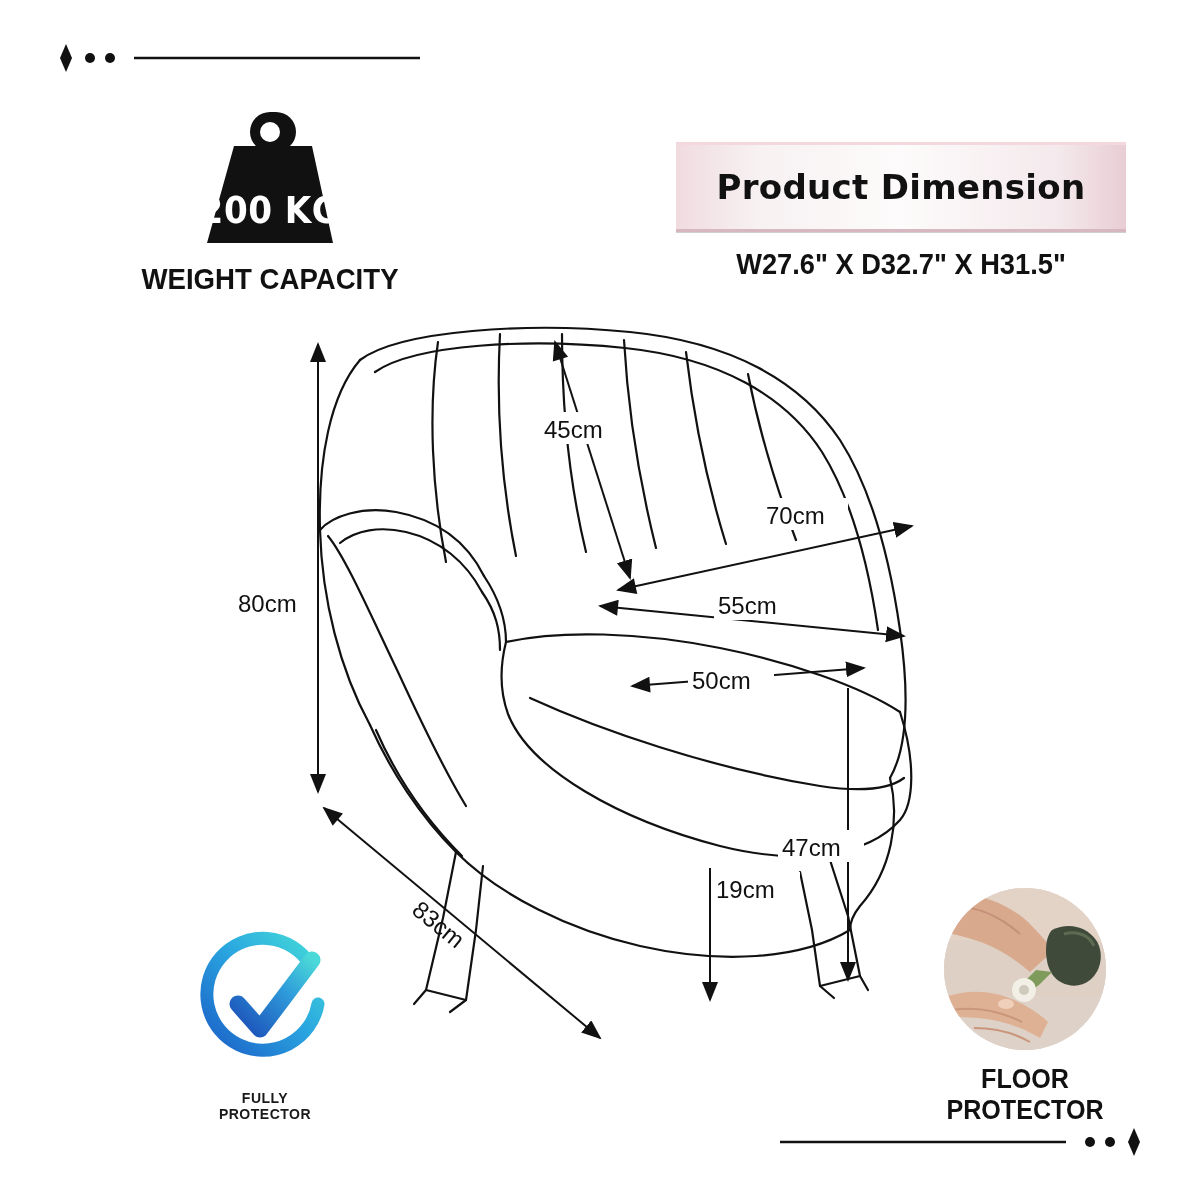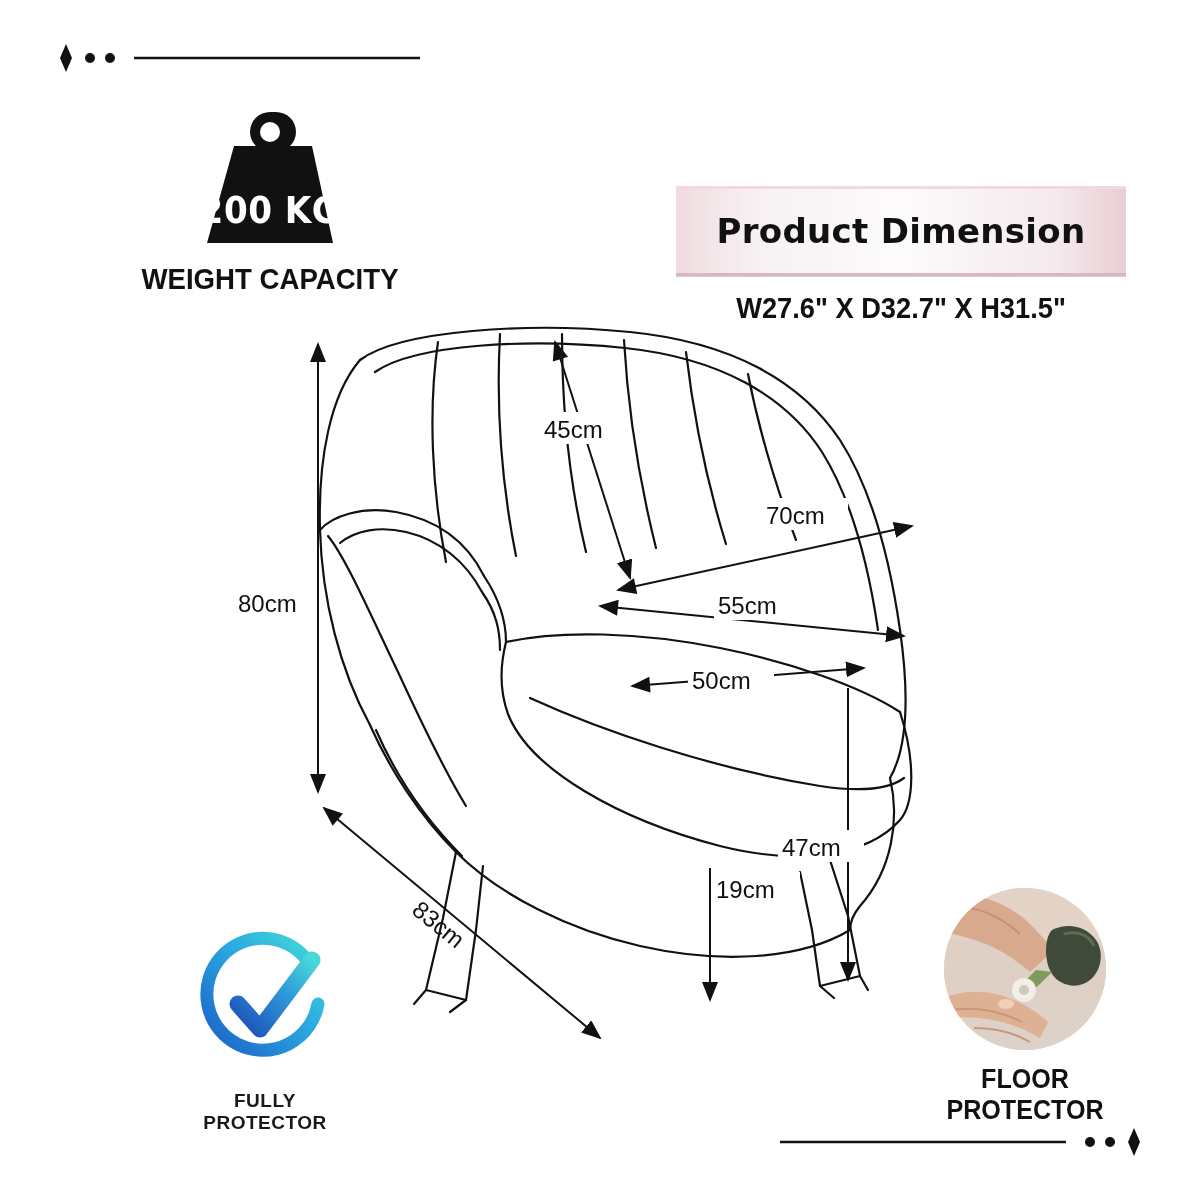--- a/index.html
+++ b/index.html
@@ -66,21 +66,20 @@
     letter-spacing: 0px;
     transform: scaleX(0.92);
   }
 
   
   #dimension-block {
     position: absolute;
     left: 676px;
     top: 142px;
     width: 450px;
-    margin-top: 44px;
   }
   #dimension-banner {
     position: relative;
     height: 84px;
     background: linear-gradient(to right, #f0dbe0 0%, #f7f1f2 18%, #fdfbfb 50%, #f4e9ec 85%, #e8cdd4 100%);
     border-top: 3px solid #f3d9de;
     border-bottom: 3px solid #d8b8c0;
     display: flex;
     align-items: center;
     justify-content: center;
@@ -121,21 +120,21 @@
   
   #assembled-block {
     position: absolute;
     left: 175px;
     top: 930px;
     width: 180px;
     text-align: center;
   }
   #assembled-label {
     margin-top: 6px;
-    font-size: 19px;
+    font-size: 14px;
     font-weight: bold;
     color: #1a1a1a;
     line-height: 1.15;
     font-family: "Liberation Sans", sans-serif;
     letter-spacing: 0.5px;
   }
 
   
   #protector-block {
     position: absolute;

